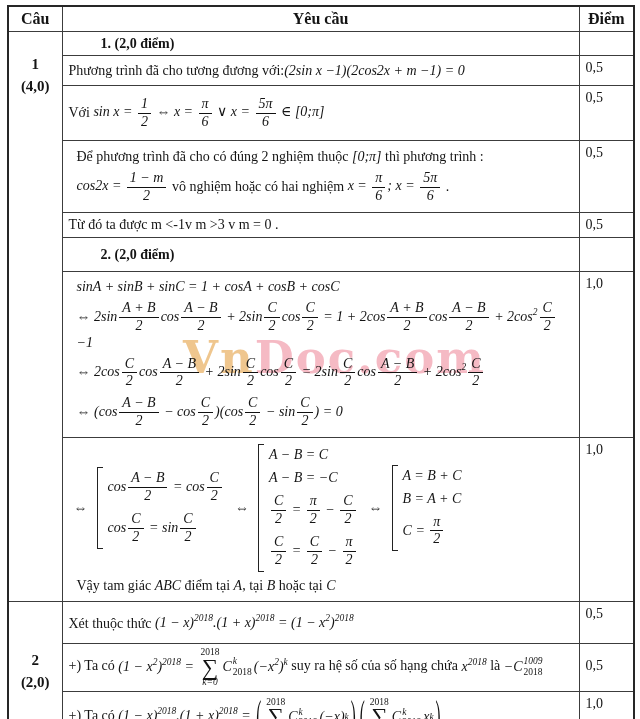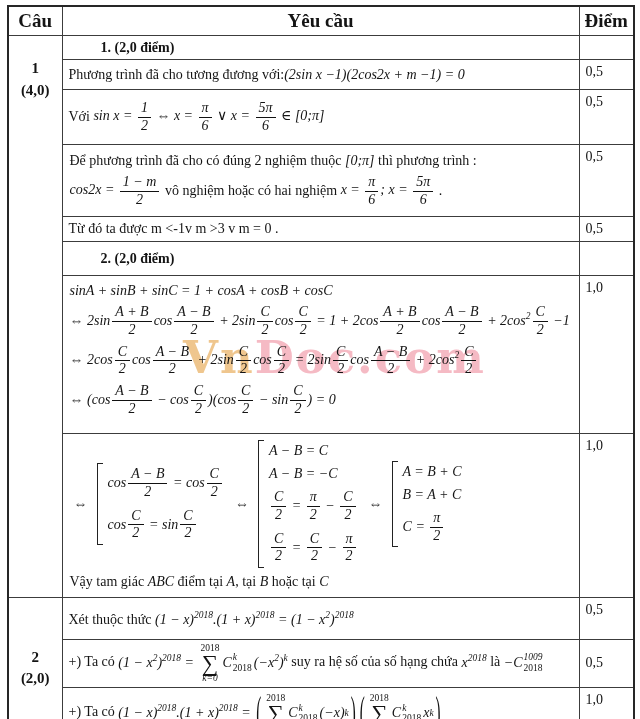--- a/index.html
+++ b/index.html
@@ -7,31 +7,31 @@
        font-family:"Liberation Serif","DejaVu Serif",serif;color:#141414;}
   .page{position:relative;width:640px;height:719px;}
   .watermark{position:absolute;left:183px;top:326px;z-index:0;
       font-family:"DejaVu Serif","Liberation Serif",serif;font-weight:bold;
       font-size:45px;letter-spacing:2px;opacity:.72;white-space:nowrap;}
   table.grading{border-collapse:collapse;table-layout:fixed;width:626px;
       margin:5px 0 0 7px;position:relative;z-index:1;background:transparent;}
   col.c-cau{width:54px;} col.c-yc{width:517px;} col.c-diem{width:55px;}
   th,td{border:1px solid #3c3c3c;padding:2px 6px;font-size:14px;vertical-align:top;background:transparent;}
   table.grading{border:2px solid #262626;}
-  th{font-size:19px;font-weight:bold;text-align:center;padding:3px 0;}
+  th{font-size:16px;font-weight:bold;text-align:center;padding:3px 0;}
   td.caucell{text-align:center;font-weight:bold;font-size:15px;}
   td.q1cell{vertical-align:top;padding-top:22px;line-height:1.45;}
   td.q2cell{vertical-align:middle;line-height:1.45;}
   td.section{font-weight:bold;padding-left:38px;vertical-align:middle;}
   td.diem{text-align:left;padding-top:4px;}
   td.diem-mid{vertical-align:middle;padding-top:0;}
   td.vmid{vertical-align:middle;}
   .m{font-style:italic;}
   .t{font-style:normal;}
-  .line{margin:5px 1px;}
+  .line{margin:5px 8px;}
   .frac{display:inline-block;vertical-align:middle;text-align:center;margin:0 2px;line-height:1.2;}
   .fn{display:block;border-bottom:1px solid #111;padding:0 3px;}
   .fd{display:block;padding:0 3px;}
   sup{font-size:9.5px;}
   .sum{display:inline-flex;flex-direction:column;align-items:center;vertical-align:middle;
        font-style:normal;line-height:1;margin:0 3px;}
   .sl{font-size:9.5px;line-height:1.1;font-style:italic;}
   .sl:first-child{font-style:normal;}
   .sg{font-size:23px;line-height:.85;}
   .cbin{display:inline-flex;align-items:center;font-style:italic;}

